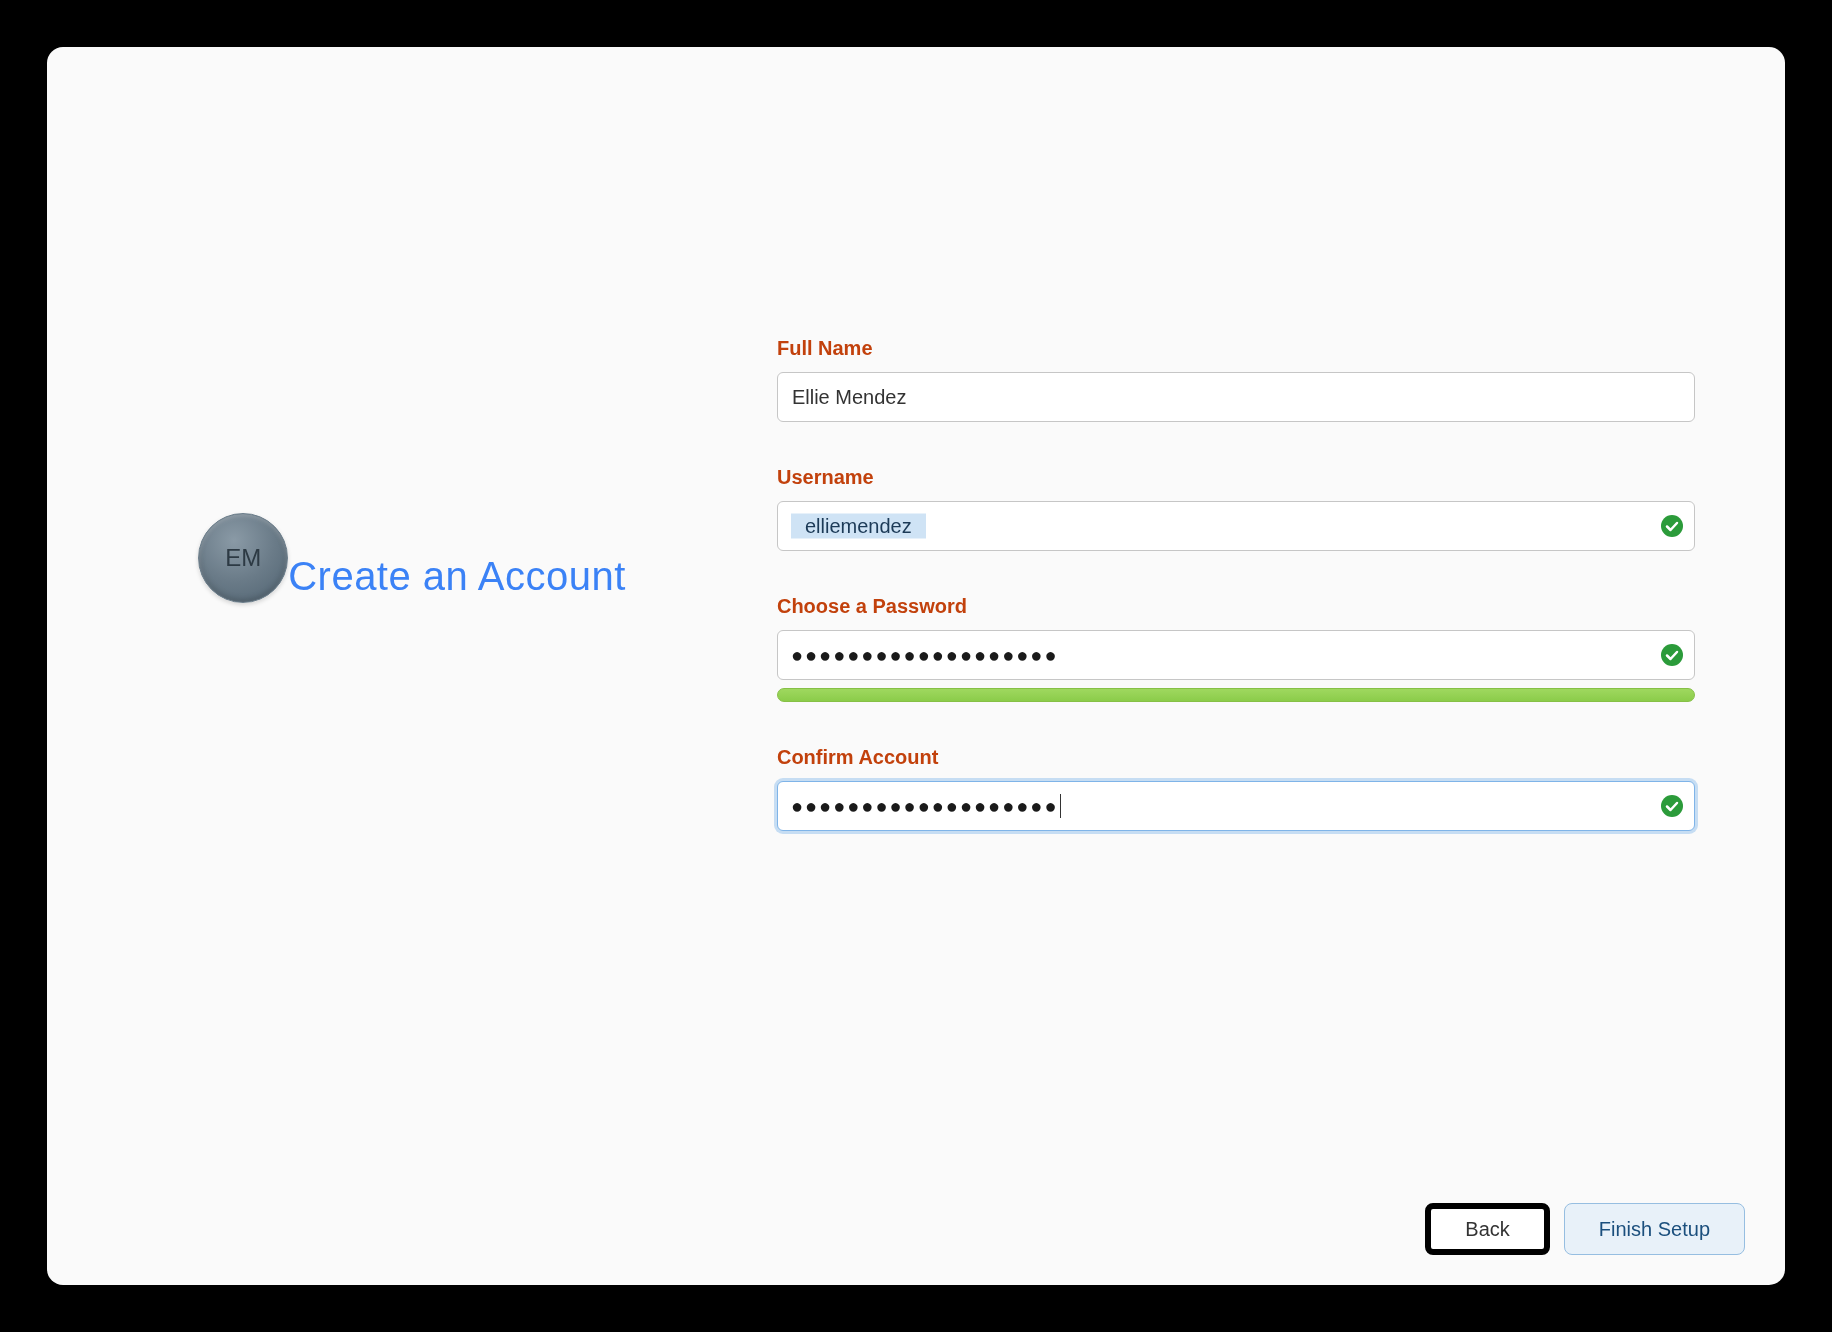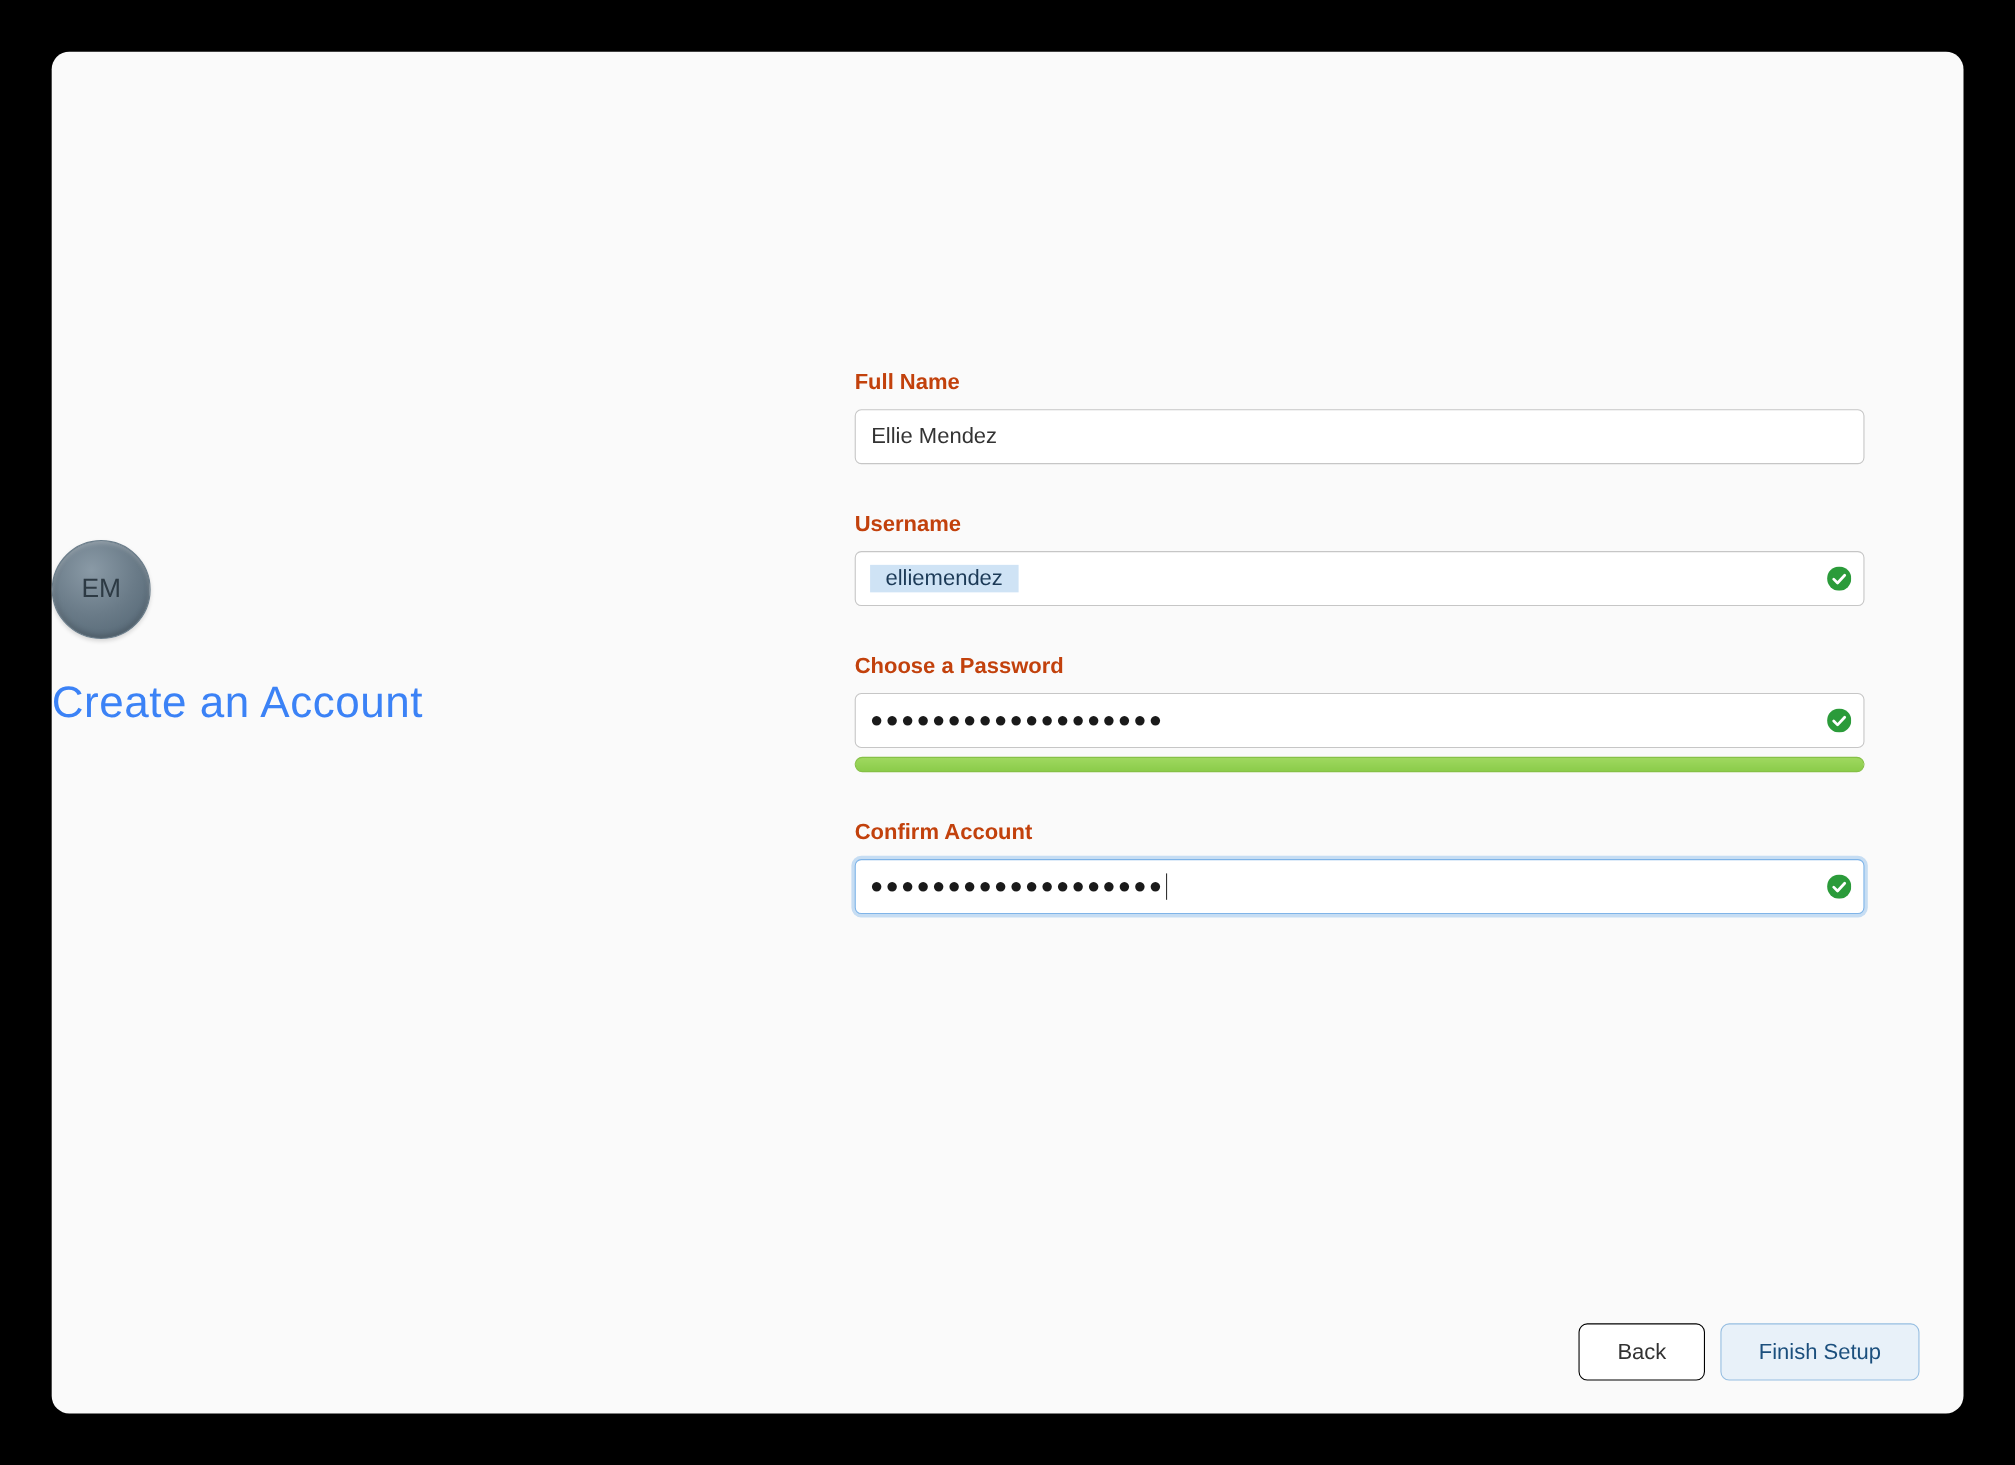--- a/index.html
+++ b/index.html
@@ -17,21 +17,22 @@
       width: 1738px;
       height: 1238px;
       border-radius: 16px;
       position: relative;
       display: flex;
       flex-direction: row;
     }
     .left-pane {
       width: 42%;
       display: flex;
-      flex-direction: column;
+      flex-direction: row;
+      align-items: center;
       justify-content: center;
       padding-bottom: 180px;
     }
     .avatar {
       width: 90px;
       height: 90px;
       border-radius: 50%;
       background: radial-gradient(circle at 40% 30%, #8a9aa6 0%, #6a7b88 50%, #4f6270 100%);
       border: 1px solid #6b7d8a;
       box-shadow: inset 0 2px 4px rgba(255,255,255,0.25), inset 0 -2px 6px rgba(0,0,0,0.2), 0 2px 4px rgba(0,0,0,0.15);
@@ -138,21 +139,21 @@
     .btn {
       height: 52px;
       padding: 0 34px;
       border-radius: 8px;
       font-size: 20px;
       cursor: pointer;
       font-family: inherit;
     }
     .btn-back {
       background: #fff;
-      border: 1px solid #000000;
+      border: 6px solid #000000;
       color: #333;
     }
     .btn-finish {
       background: #e8f1f9;
       border: 1px solid #96bee1;
       color: #1b4f7d;
     }
   </style>
 </head>
 <body>

